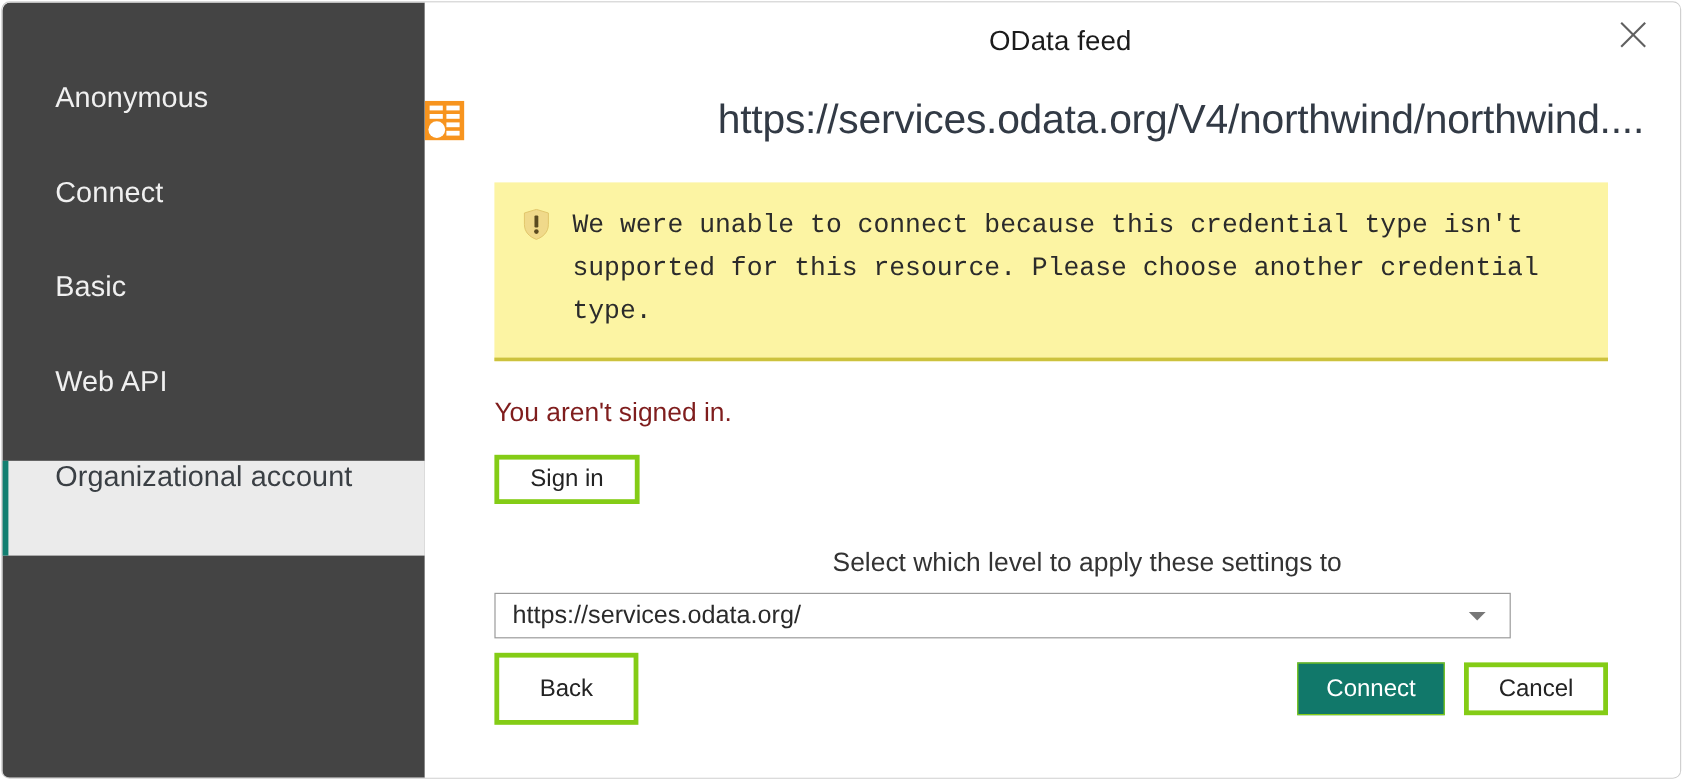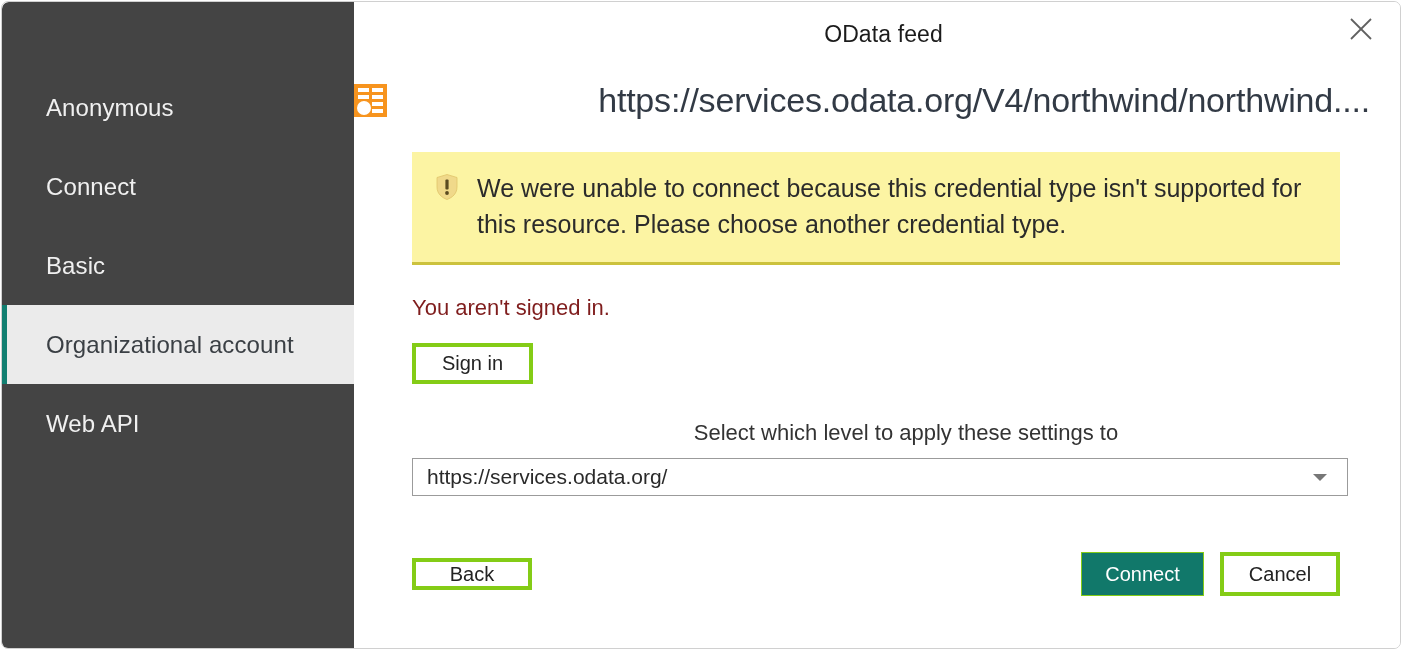--- a/index.html
+++ b/index.html
@@ -36,21 +36,20 @@
     flex: 0 0 352px;
     position: relative;
     box-sizing: border-box;
     padding-top: 66px;
   }
 
   .nav-item {
     position: relative;
     height: 79px;
     display: flex;
-    align-items: center;
     padding-left: 44px;
     box-sizing: border-box;
     color: #f0f0f0;
     font-size: 24px;
     letter-spacing: 0.1px;
     cursor: default;
   }
 
   .nav-item.selected {
     background: #ebebeb;
@@ -136,24 +135,25 @@
     box-sizing: border-box;
   }
   .warn-icon {
     flex: 0 0 auto;
     width: 22px;
     height: 26px;
     margin-top: 4px;
     margin-right: 19px;
   }
   .warn-text {
-    font-size: 25px;
+    font-size: 22px;
     line-height: 36px;
     color: #2b2b2b;
     max-width: 855px;
+    font-family: Liberation Mono, monospace;
   }
 
   
   .signed-status {
     margin: 30px 0 0 58px;
     font-size: 22px;
     color: #7f1d1d;
   }
 
   .btn {
@@ -178,21 +178,21 @@
 
   .level-label {
     margin: 36px 0 0 58px;
     font-size: 22px;
     color: #333333;
     text-align: center;
   }
 
   .combo {
     margin: 12px 0 0 58px;
-    width: 936px;
+    width: 847px;
     height: 38px;
     border: 1px solid #9b9b9b;
     box-sizing: border-box;
     background: #ffffff;
     display: flex;
     align-items: center;
     padding: 0 10px 0 14px;
     cursor: default;
     gap: 20px;
   }
@@ -218,21 +218,21 @@
     position: absolute;
     left: 58px;
     right: 60px;
     bottom: 54px;
     height: 44px;
     display: flex;
     align-items: center;
   }
   .back-btn {
     width: 120px;
-    height: 32px;
+    height: 60px;
   }
   .footer-right {
     margin-left: auto;
     display: flex;
     align-items: center;
     gap: 16px;
   }
   .connect-btn {
     width: 123px;
     height: 44px;
@@ -257,27 +257,27 @@
     </div>
 
     <div class="nav-item">
       <span>Connect</span>
     </div>
 
     <div class="nav-item">
       <span>Basic</span>
     </div>
 
+    <div class="nav-item">
+      <span>Web API</span>
+    </div>
+
     <div class="nav-item selected">
       <span class="accent"></span>
       <span>Organizational account</span>
-    </div>
-
-    <div class="nav-item">
-      <span>Web API</span>
     </div>
 
   </div>
 
   <div class="content">
 
     <div class="titlebar">
       <div class="dialog-title">OData feed</div>
       <div class="close-btn">
         <svg width="26" height="26" viewBox="0 0 26 26">

